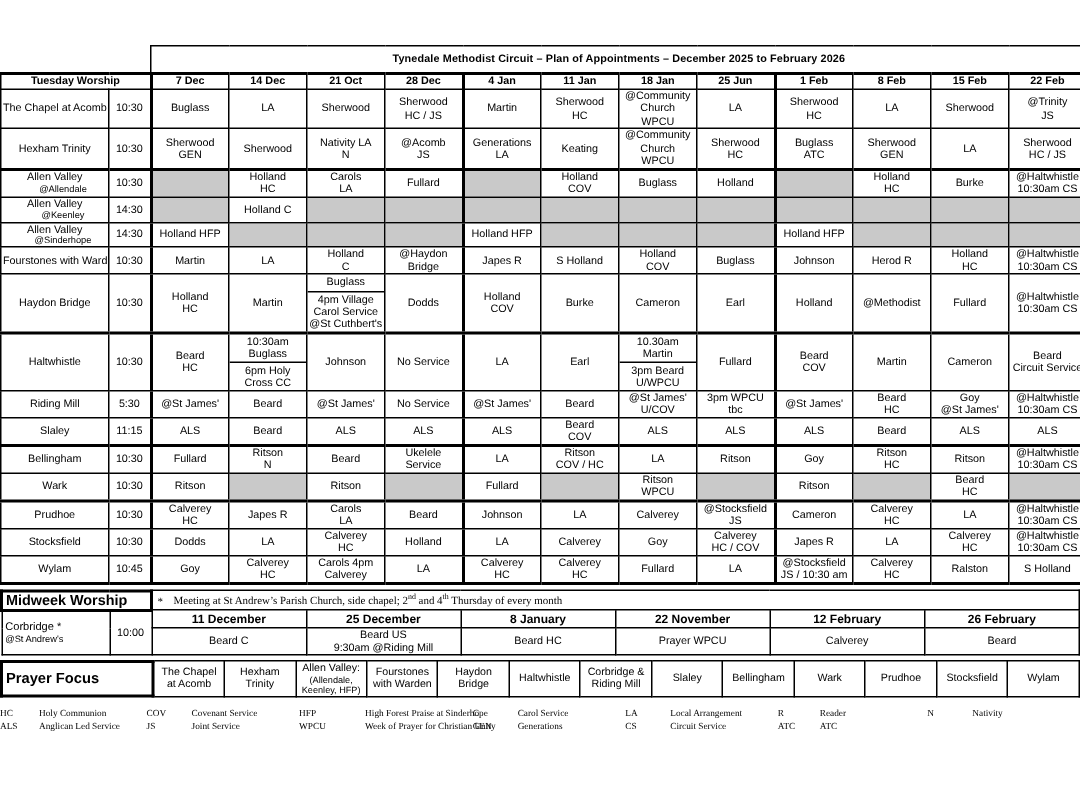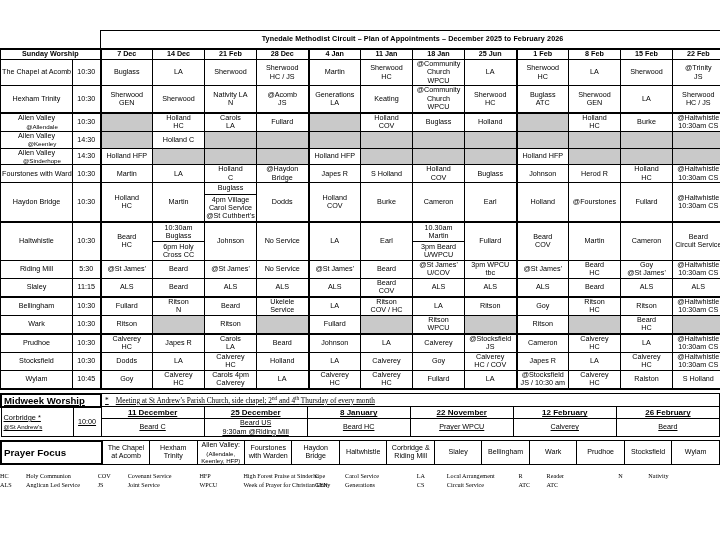--- a/index.html
+++ b/index.html
@@ -74,21 +74,20 @@
 
   
   #midweek { width: 720px; margin-top: 3px; }
   #midweek td {
     border: 1px solid #000;
     font-size: 7.2px;
     text-align: center;
     vertical-align: middle;
     padding: 0 2px;
     line-height: 1.15;
-    text-decoration: underline;
   }
   #midweek .mw-title {
     font-weight: bold; font-size: 9.6px; text-align: left; padding-left: 2px;
     border: 2px solid #000;
   }
   #midweek .mw-note {
     text-align: left; font-size: 7.3px; padding-left: 3px;
     font-family: "Liberation Serif", serif;
   }
   #midweek .mw-note .star { padding-right: 7px; }
@@ -150,24 +149,24 @@
         <col style="width:52px">
         <col style="width:52px">
         <col style="width:52px">
     </colgroup>
     <tbody id="plan-body">
         <tr>
           <td class="title-blank" colspan="2"></td>
           <td class="title-cell" colspan="12">Tynedale Methodist Circuit – Plan of Appointments – December 2025 to February 2026</td>
         </tr>
         <tr>
-          <td class="hdr-left tb-top" colspan="2">Sunday Worship</td>
+          <td class="hdr-left tb-top" colspan="2">Tuesday Worship</td>
           <td class="hdr tb-top tb-left">7 Dec</td>
           <td class="hdr tb-top">14 Dec</td>
-          <td class="hdr tb-top">21 Feb</td>
+          <td class="hdr tb-top">21 Oct</td>
           <td class="hdr tb-top">28 Dec</td>
           <td class="hdr tb-top tb-left">4 Jan</td>
           <td class="hdr tb-top">11 Jan</td>
           <td class="hdr tb-top">18 Jan</td>
           <td class="hdr tb-top">25 Jun</td>
           <td class="hdr tb-top tb-left">1 Feb</td>
           <td class="hdr tb-top">8 Feb</td>
           <td class="hdr tb-top">15 Feb</td>
           <td class="hdr tb-top tb-right">22 Feb</td>
         </tr>
@@ -275,21 +274,21 @@
           <td class="appt tb-bottom split">
             <div class="p1">Buglass</div>
             <div class="p2">4pm Village<br>Carol Service<br>@St Cuthbert's</div>
           </td>
           <td class="appt tb-bottom multi">Dodds</td>
           <td class="appt tb-bottom tb-left multi">Holland<br>COV</td>
           <td class="appt tb-bottom multi">Burke</td>
           <td class="appt tb-bottom multi">Cameron</td>
           <td class="appt tb-bottom multi">Earl</td>
           <td class="appt tb-bottom tb-left multi">Holland</td>
-          <td class="appt tb-bottom multi">@Fourstones</td>
+          <td class="appt tb-bottom multi">@Methodist</td>
           <td class="appt tb-bottom multi">Fullard</td>
           <td class="appt tb-bottom tb-right multi">@Haltwhistle<br>10:30am CS</td>
         </tr>
         <tr style="height: 30px;">
           <td class="place dash-top"><span>Haltwhistle</span></td>
           <td class="time dash-top">10:30</td>
           <td class="appt dash-top tb-left multi">Beard<br>HC</td>
           <td class="appt dash-top split">
             <div class="p1">10:30am<br>Buglass</div>
             <div class="p2">6pm Holy<br>Cross CC</div>

